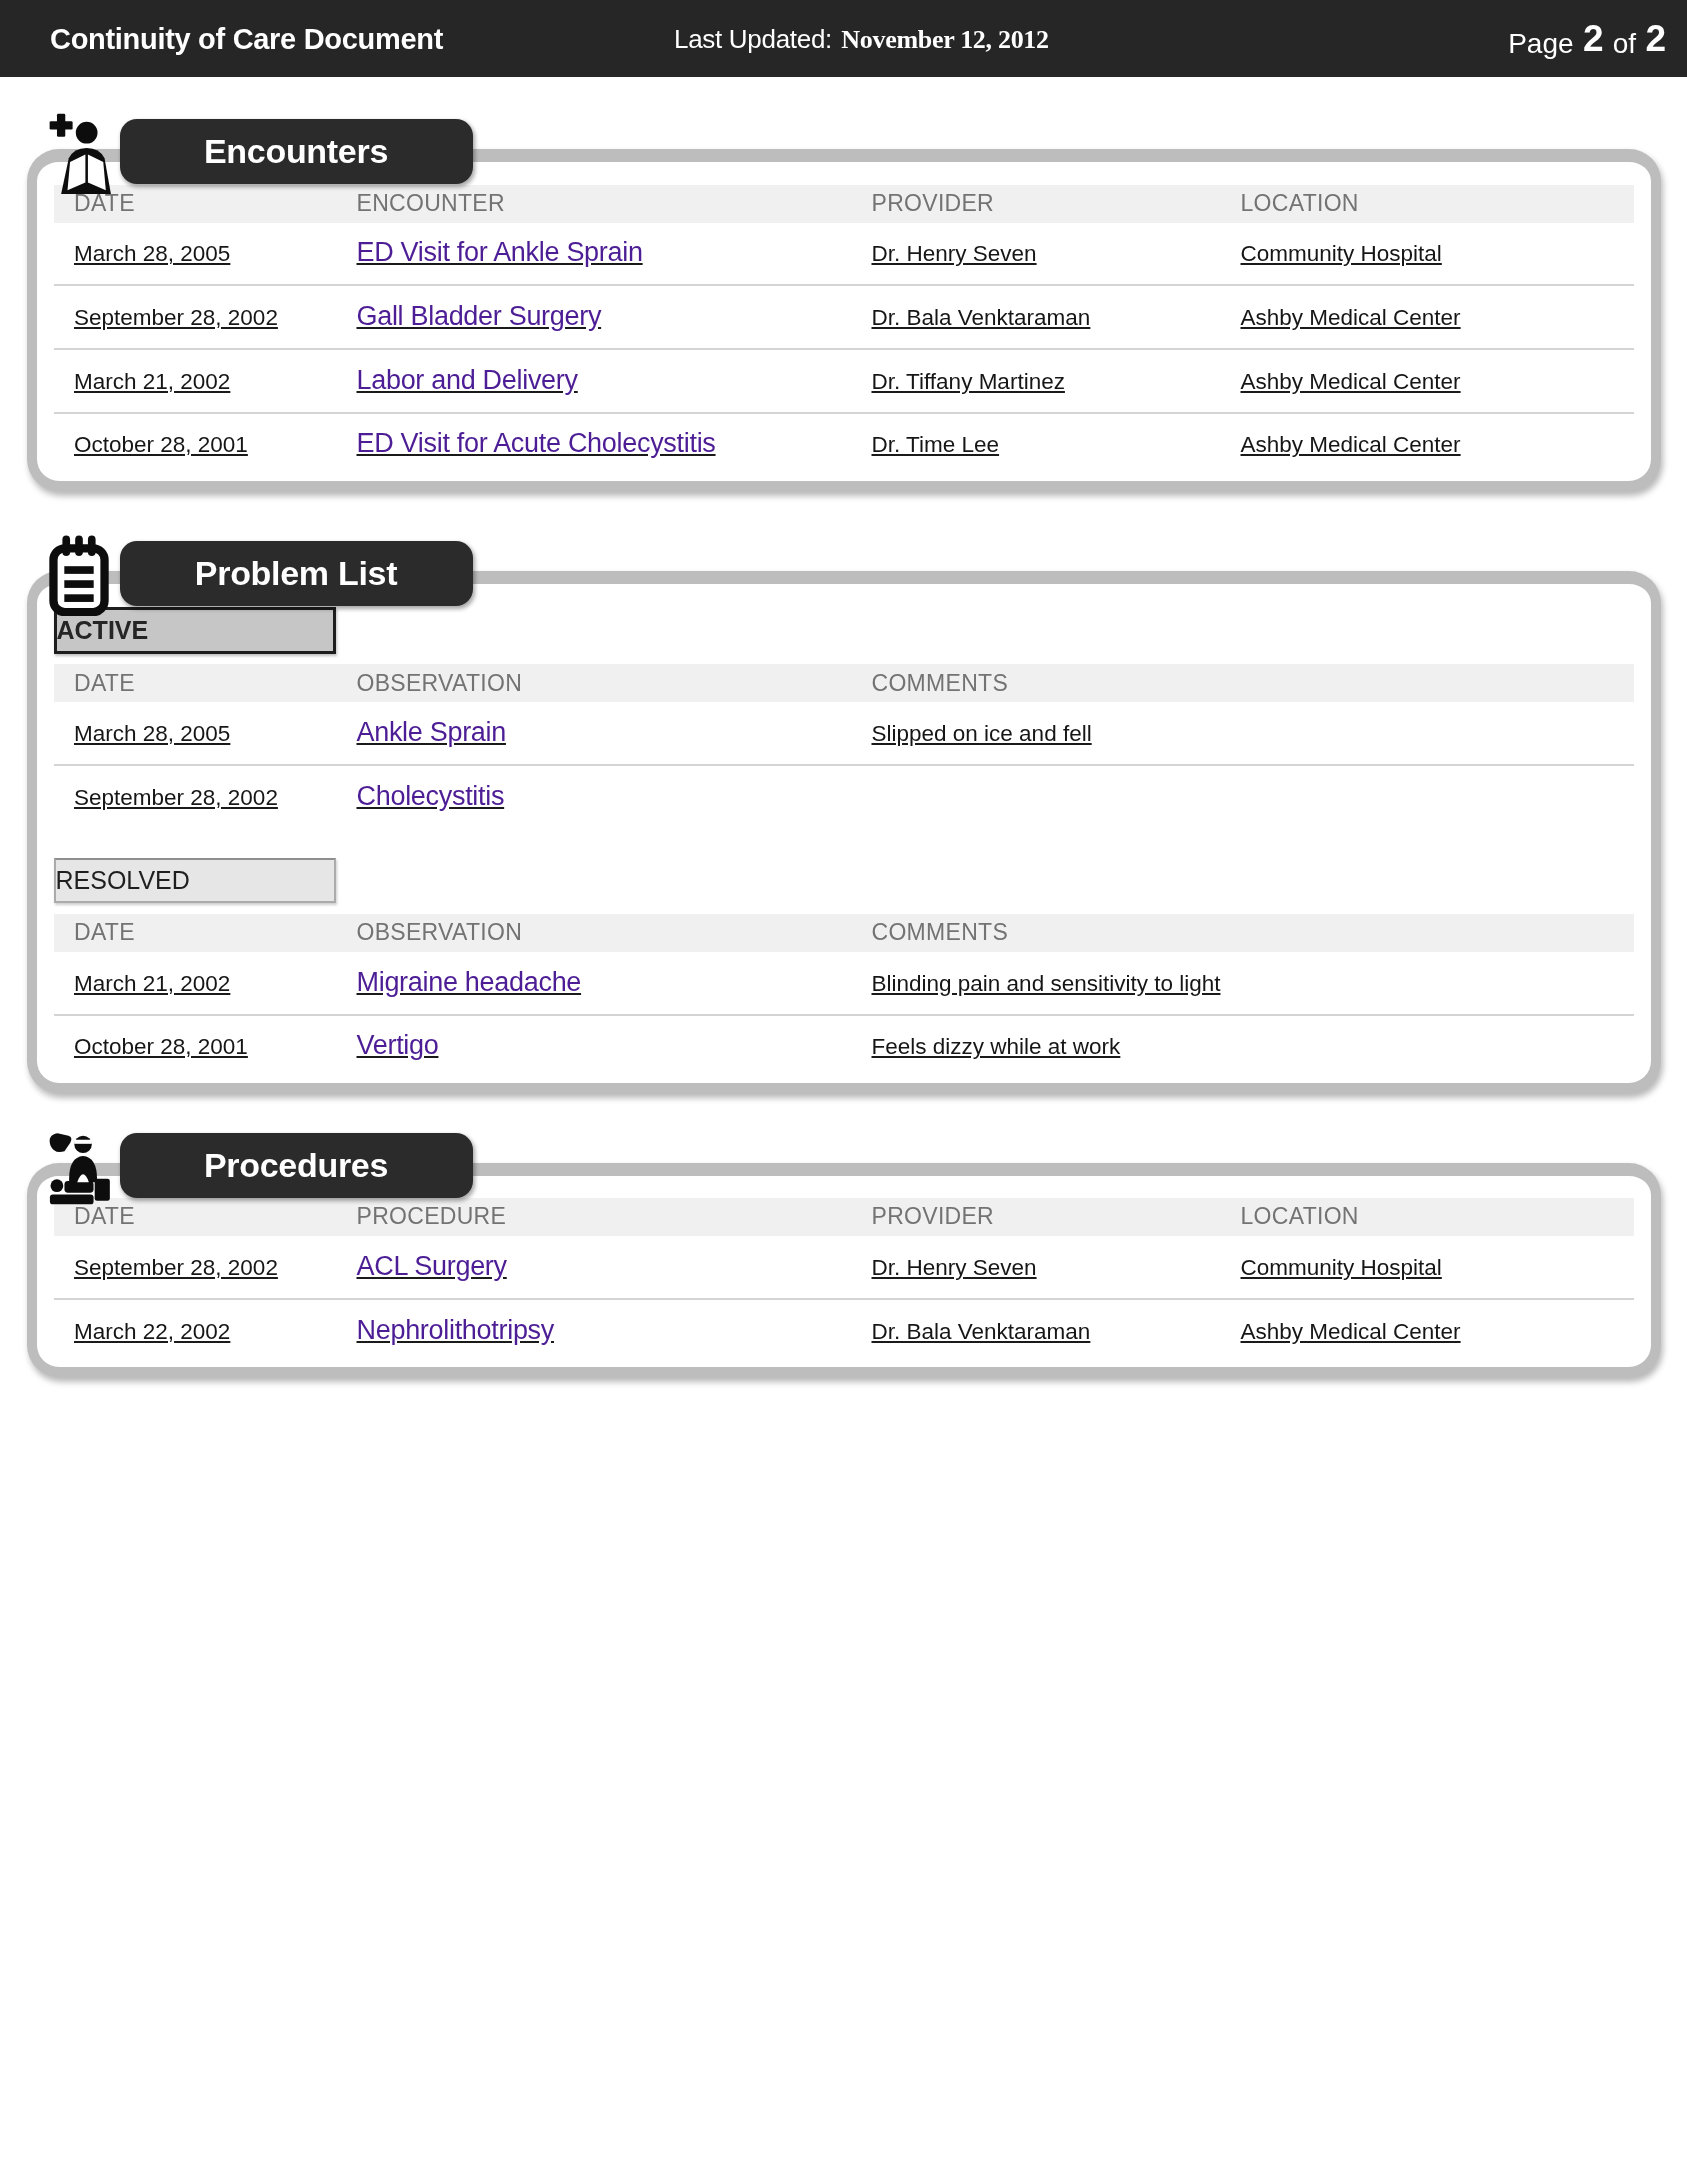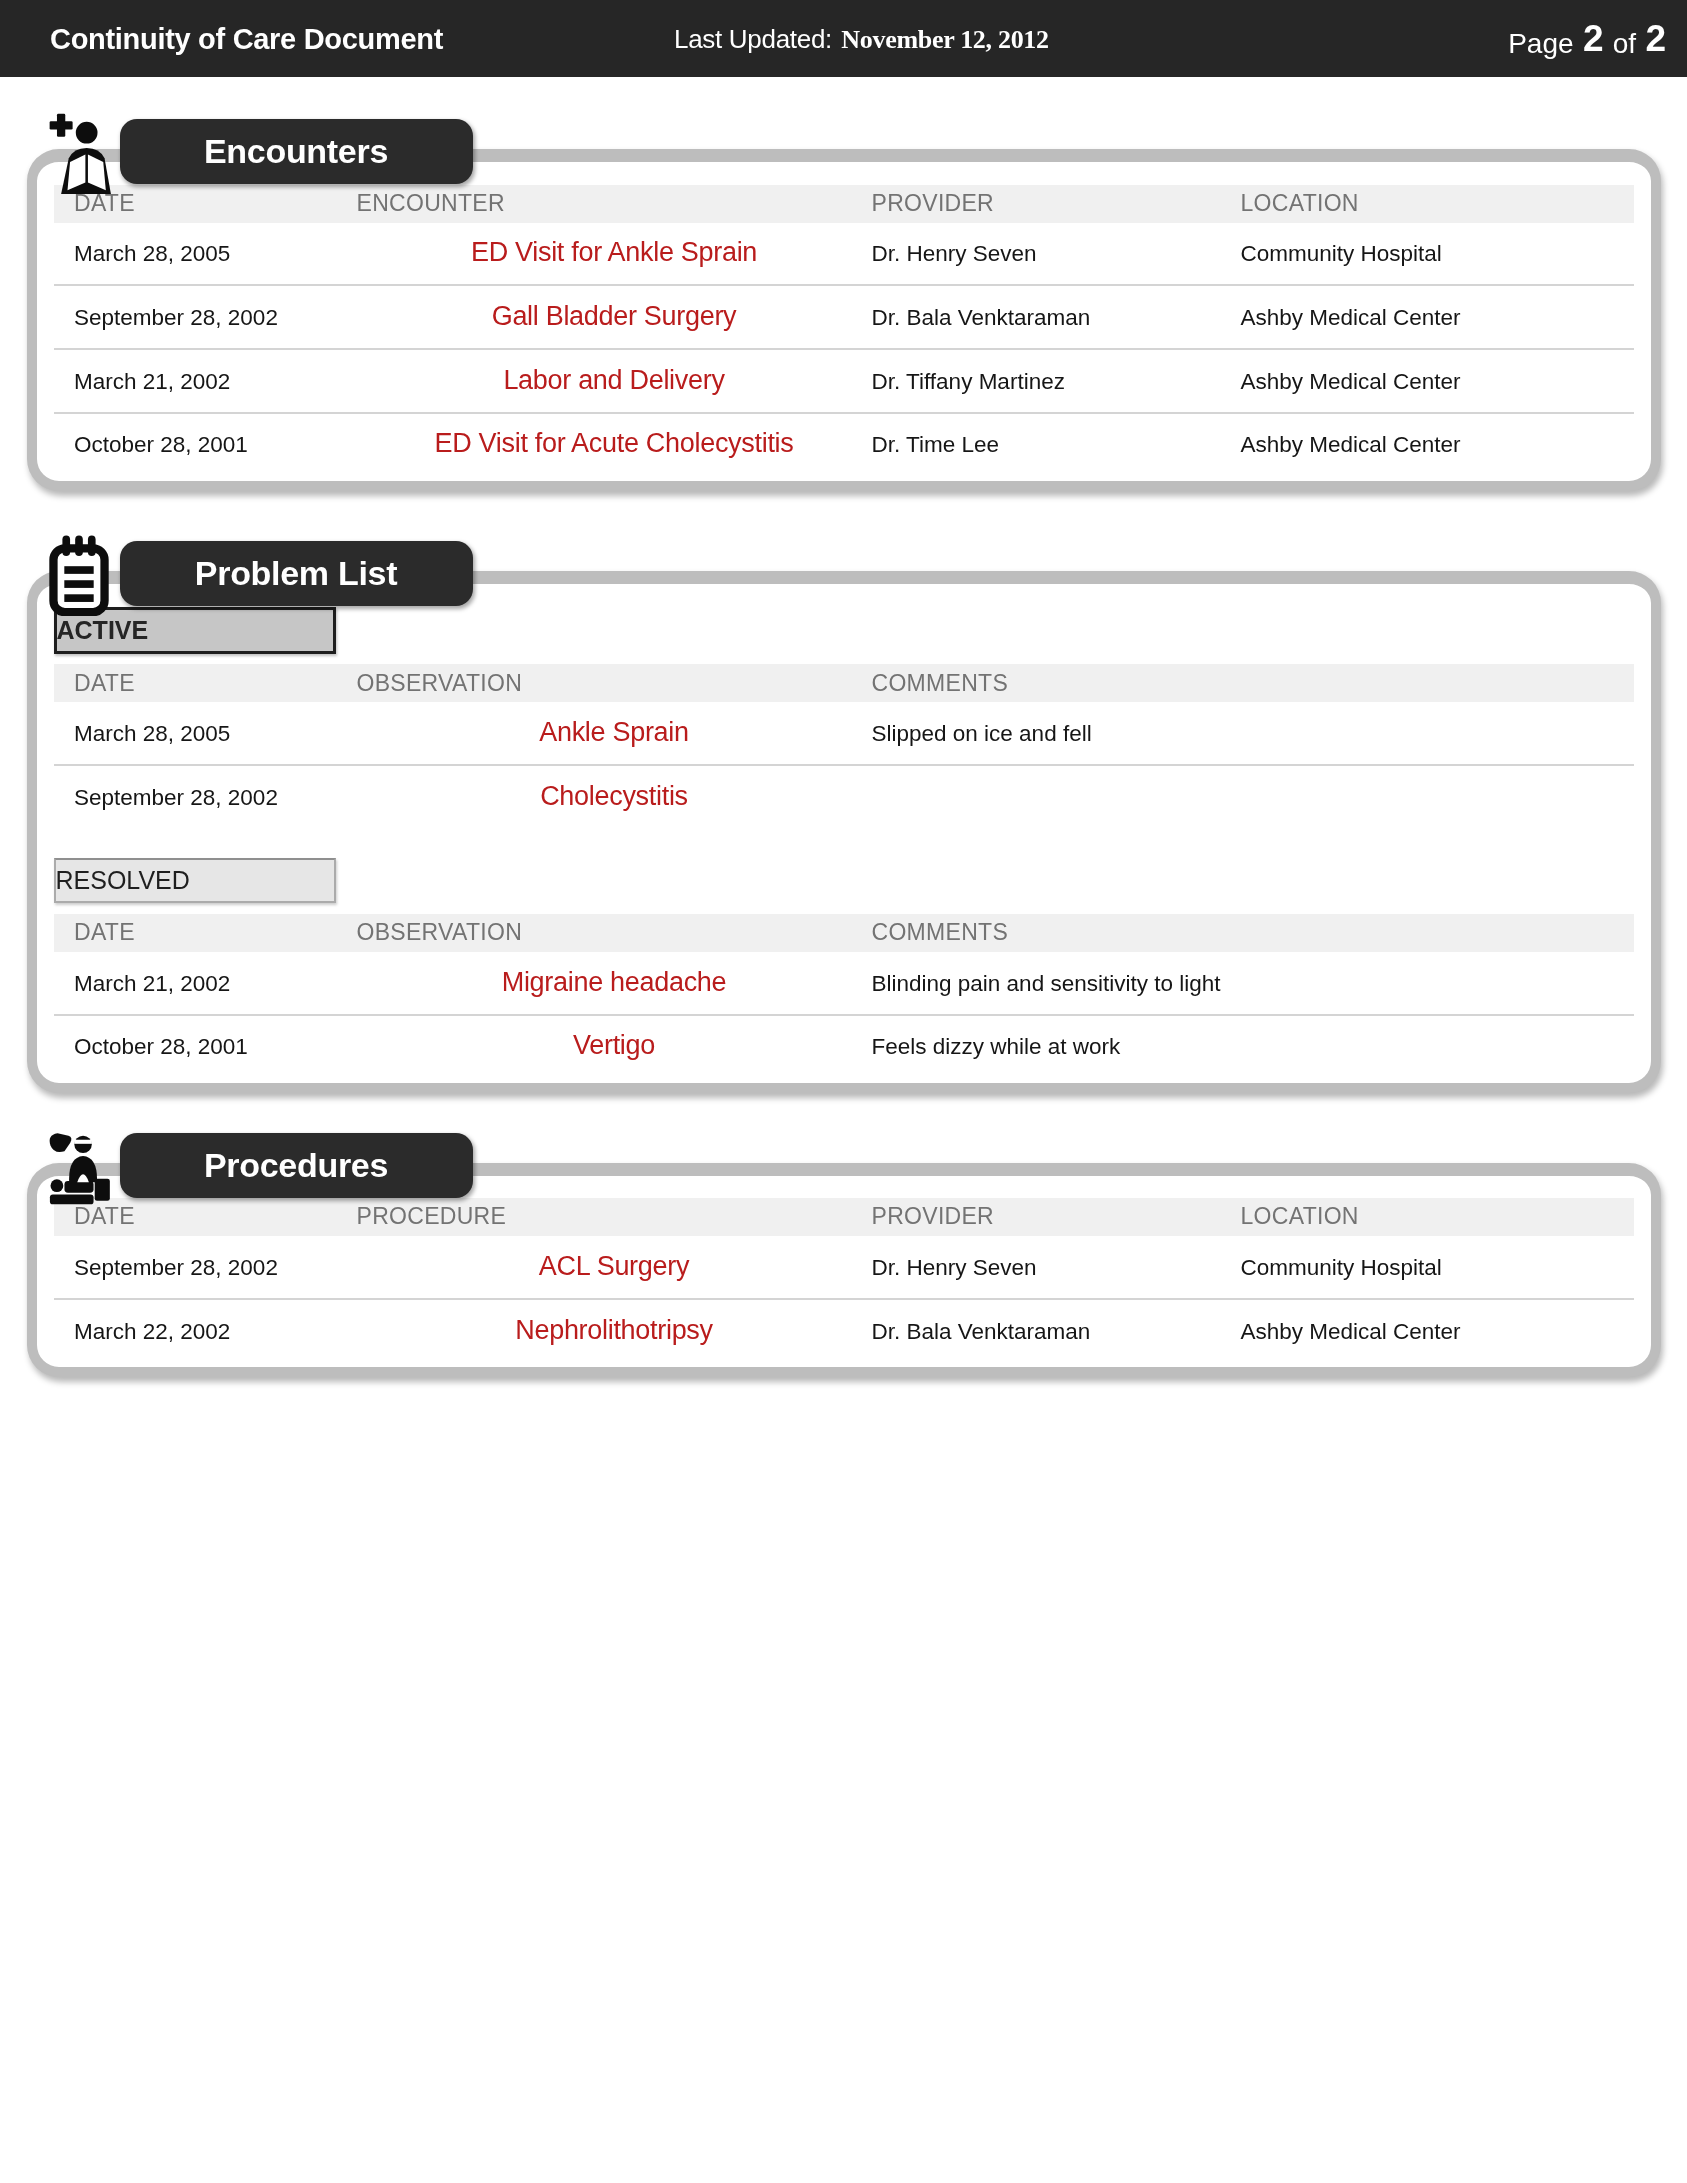--- a/index.html
+++ b/index.html
@@ -82,25 +82,26 @@
     padding: 5.3px 0;
     line-height: 1.2;
   }
   .cols-4, .row-4 { grid-template-columns: 303px 515px 369px 1fr; }
   .cols-3, .row-3 { grid-template-columns: 303px 515px 1fr; }
   .row {
     display: grid;
     align-items: baseline;
     padding: 14.6px 0 16px 0;
     line-height: 1.15;
+    text-decoration: underline;
   }
   .row + .row { border-top: 2px solid #d4d4d4; }
   .c1 { padding-left: 20.5px; }
   .cell-date { font-size: 22.5px; color: #161616; }
-  .cell-big  { font-size: 27px; color: #b91c1c; letter-spacing: -0.3px; text-align: center; }
+  .cell-big  { font-size: 27px; color: #4c1d95; letter-spacing: -0.3px; }
   .cell-sm   { font-size: 22.5px; color: #161616; }
 
   
   .status-badge {
     width: 282px;
     text-align: left;
     line-height: 1.0;
   }
   .badge-active {
     background: #c6c6c6;

